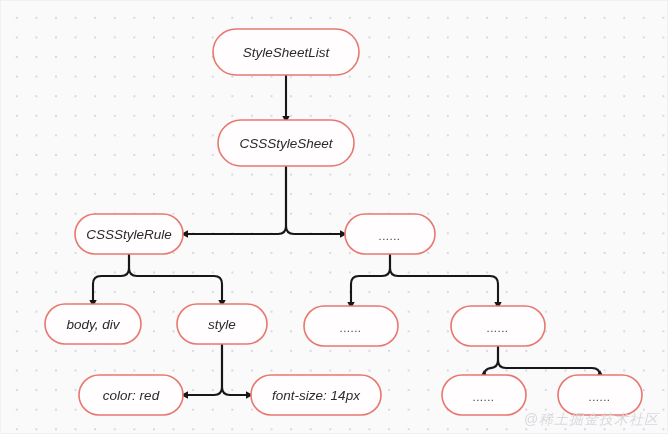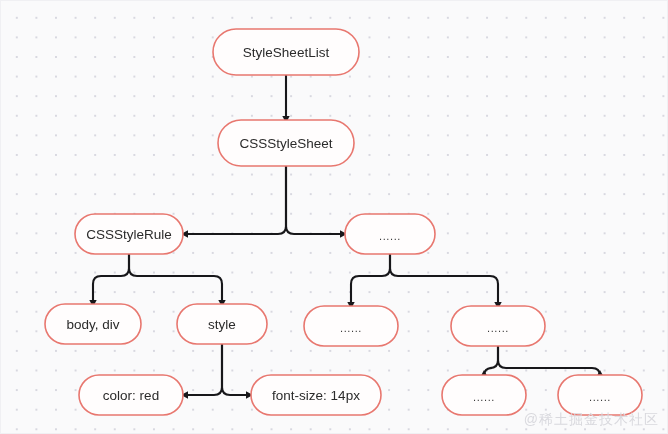--- a/index.html
+++ b/index.html
@@ -12,20 +12,21 @@
     width: 668px;
     height: 434px;
     background-color: #fafafb;
     background-image: radial-gradient(circle, #d8d8e0 1px, transparent 1.1px);
     background-size: 19.6px 19.6px;
     background-position: 6px 7px;
     border: 1px solid #f0f0f3;
     box-sizing: border-box;
     overflow: hidden;
     font-family: "Liberation Sans", sans-serif;
+    font-style: italic;
   }
   #diagram {
     position: absolute;
     inset: 0;
     width: 668px;
     height: 434px;
     display: block;
   }
   .node-rect {
     fill: #fffdfd;

